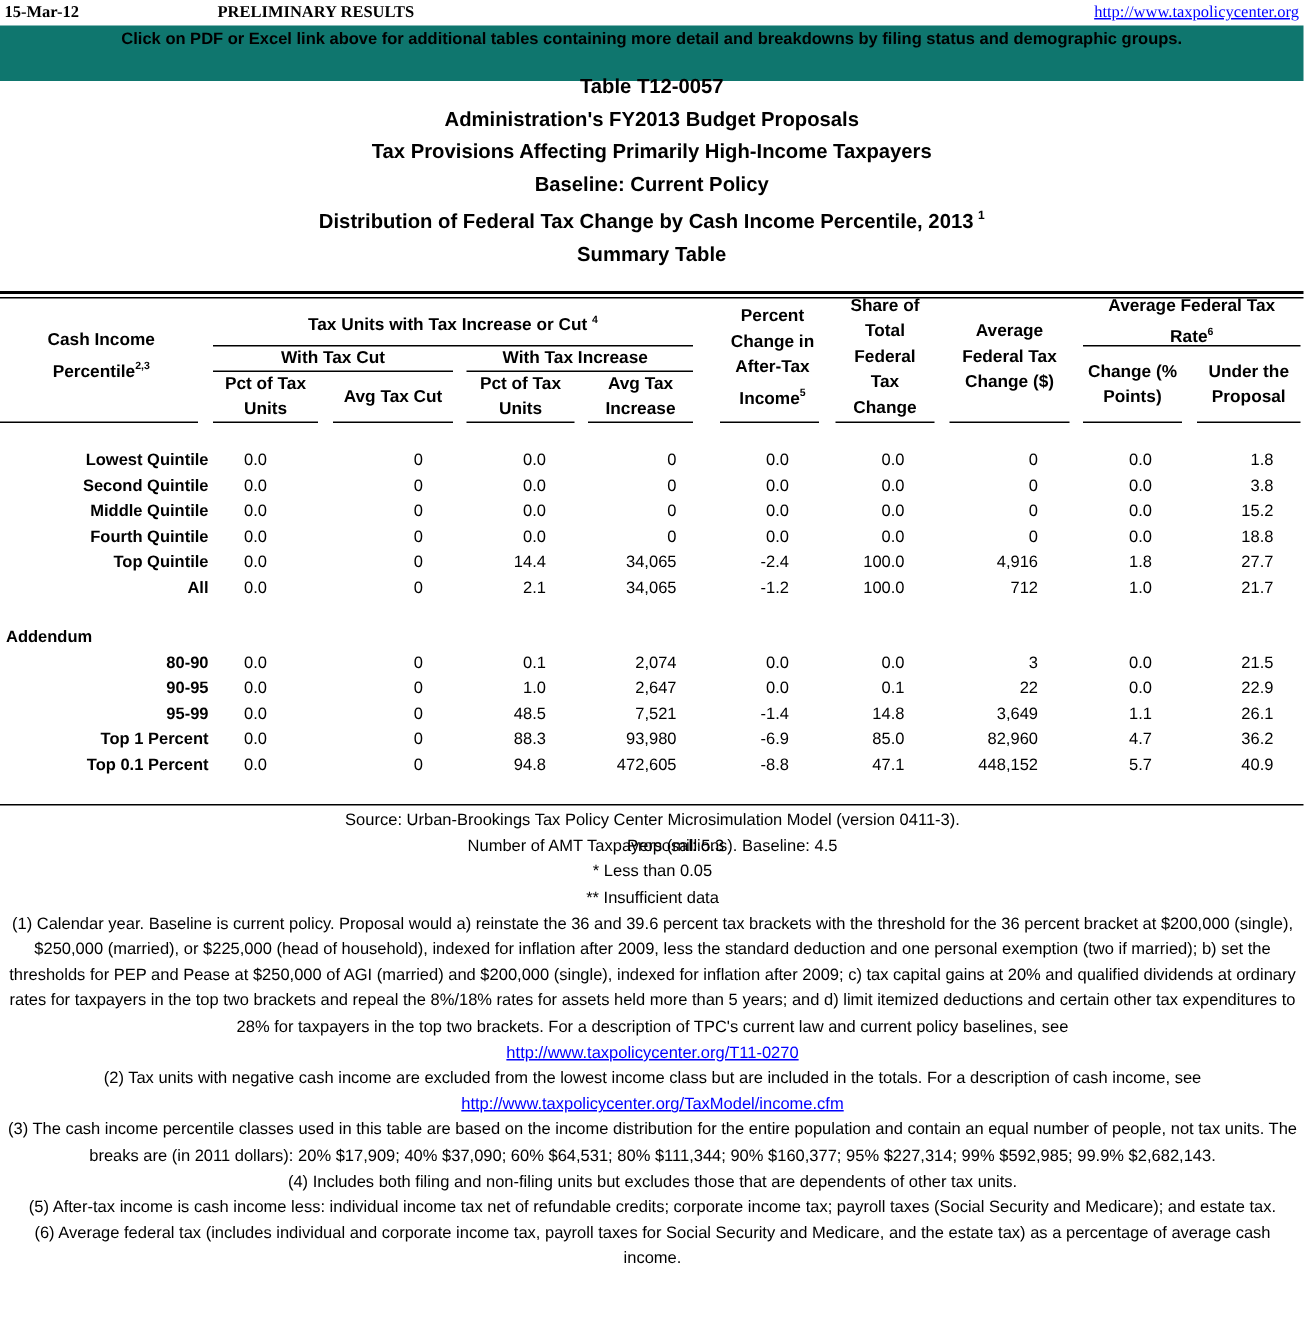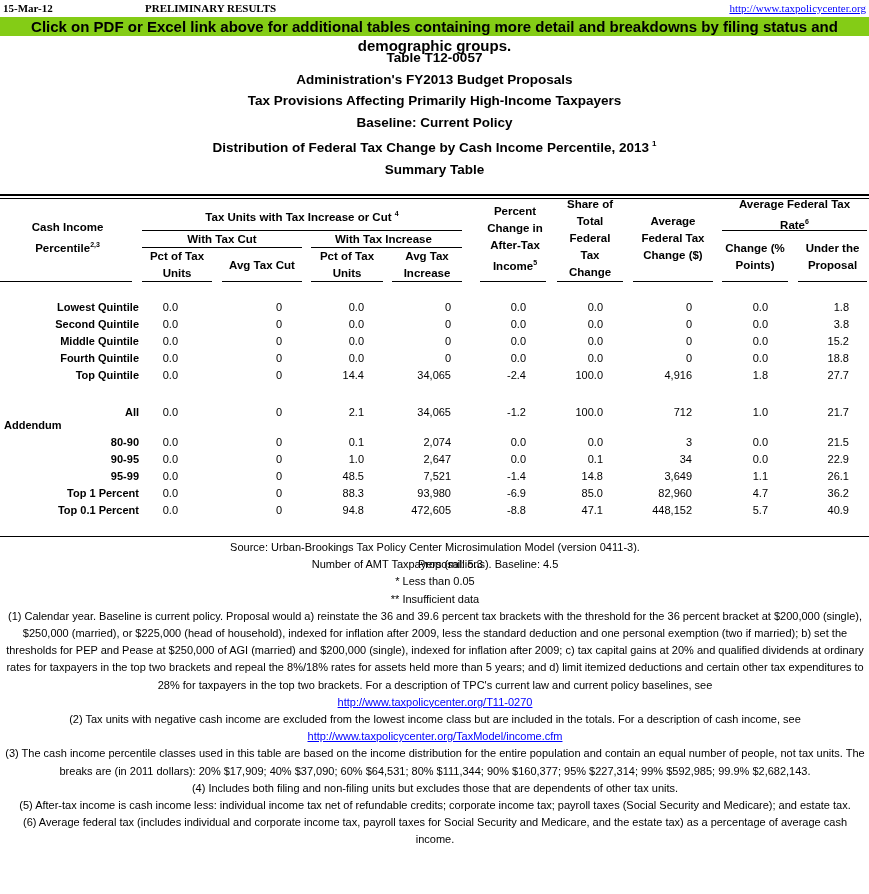--- a/index.html
+++ b/index.html
@@ -9,22 +9,22 @@
     color: #000;
   }
   .topbar {
     position: absolute; left: 0; top: 0; width: 869px; height: 16px;
     font-size: 11px; font-weight: bold; font-family: Liberation Serif, serif;
   }
   .topbar .date { position: absolute; left: 3px; top: 2px; }
   .topbar .prelim { position: absolute; left: 145px; top: 2px; }
   .topbar .url { position: absolute; right: 3px; top: 2px; font-weight: normal; color: #0000ff; text-decoration: underline; font-size: 11px; }
   .banner {
-    position: absolute; left: 0; top: 17px; width: 869px; height: 19px;
-    background: #84cc16; font-size: 15px; font-weight: bold; text-align: center; line-height: 19px;
+    position: absolute; left: 0; top: 17px; width: 869px; height: 37px;
+    background: #0f766e; font-size: 11px; font-weight: bold; text-align: center; line-height: 19px;
   }
   .titles {
     position: absolute; left: 0; top: 47px; width: 869px; text-align: center;
     font-weight: bold; font-size: 13.5px; line-height: 21.5px;
   }
   .titles sup { font-size: 8px; vertical-align: 6px; margin-left: 3px; }
   .rule-double {
     position: absolute; left: 0; top: 194px; width: 869px; height: 1px;
     border-top: 2px solid #000; border-bottom: 1.5px solid #000;
     height: 1.5px;
@@ -194,21 +194,21 @@
       <span class="c" style="right: 691px;">0.0</span>
       <span class="c" style="right: 587px;">0</span>
       <span class="c" style="right: 505px;">14.4</span>
       <span class="c" style="right: 418px;">34,065</span>
       <span class="c" style="right: 343px;">-2.4</span>
       <span class="c" style="right: 266px;">100.0</span>
       <span class="c" style="right: 177px;">4,916</span>
       <span class="c" style="right: 101px;">1.8</span>
       <span class="c" style="right: 20px;">27.7</span>
     </div>
-    <div class="row" style="top: 384px; margin-top: 20px;">
+    <div class="row" style="top: 384px;">
       <span class="lbl" style="width: 139px;">All</span>
       <span class="c" style="right: 691px;">0.0</span>
       <span class="c" style="right: 587px;">0</span>
       <span class="c" style="right: 505px;">2.1</span>
       <span class="c" style="right: 418px;">34,065</span>
       <span class="c" style="right: 343px;">-1.2</span>
       <span class="c" style="right: 266px;">100.0</span>
       <span class="c" style="right: 177px;">712</span>
       <span class="c" style="right: 101px;">1.0</span>
       <span class="c" style="right: 20px;">21.7</span>
@@ -229,21 +229,21 @@
       <span class="c" style="right: 20px;">21.5</span>
     </div>
     <div class="row" style="top: 451px;">
       <span class="lbl" style="width: 139px;">90-95</span>
       <span class="c" style="right: 691px;">0.0</span>
       <span class="c" style="right: 587px;">0</span>
       <span class="c" style="right: 505px;">1.0</span>
       <span class="c" style="right: 418px;">2,647</span>
       <span class="c" style="right: 343px;">0.0</span>
       <span class="c" style="right: 266px;">0.1</span>
-      <span class="c" style="right: 177px;">34</span>
+      <span class="c" style="right: 177px;">22</span>
       <span class="c" style="right: 101px;">0.0</span>
       <span class="c" style="right: 20px;">22.9</span>
     </div>
     <div class="row" style="top: 468px;">
       <span class="lbl" style="width: 139px;">95-99</span>
       <span class="c" style="right: 691px;">0.0</span>
       <span class="c" style="right: 587px;">0</span>
       <span class="c" style="right: 505px;">48.5</span>
       <span class="c" style="right: 418px;">7,521</span>
       <span class="c" style="right: 343px;">-1.4</span>

